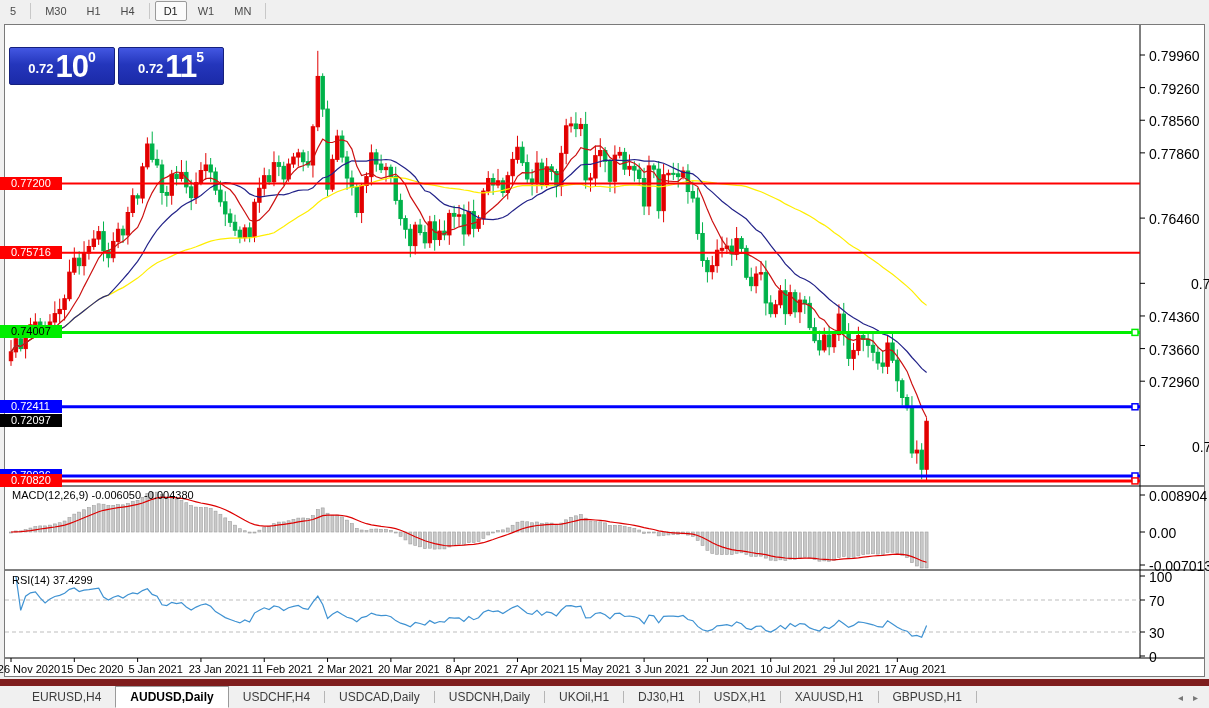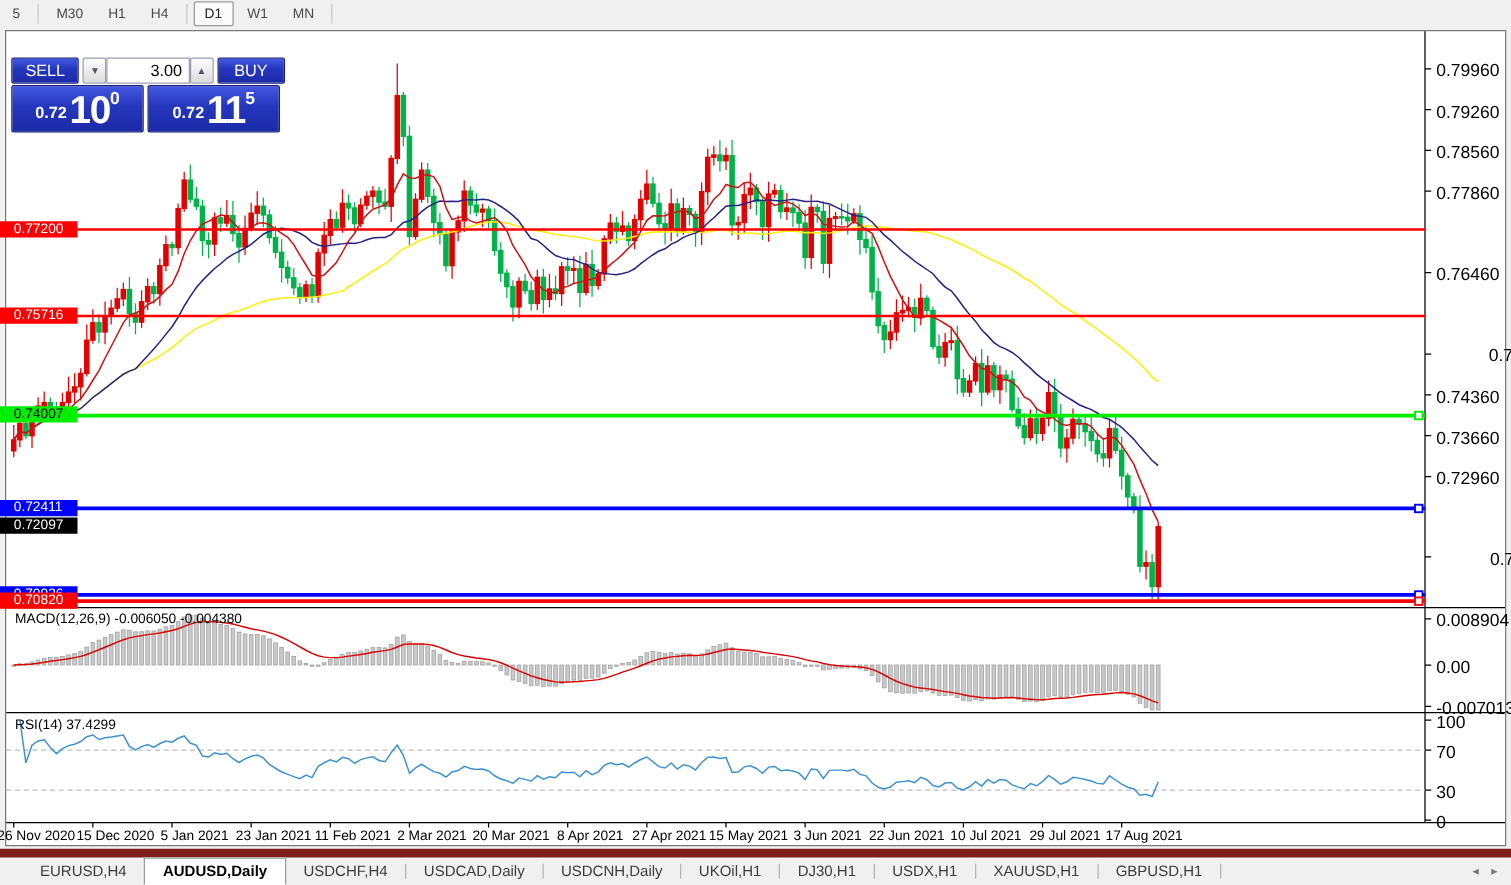--- a/index.html
+++ b/index.html
@@ -692,27 +692,20 @@
         <line x1="897.34" y1="658" x2="897.34" y2="662" stroke="#000" stroke-width="1"></line>
         <rect x="1132" y="329.40979999999985" width="6" height="6" fill="#fff" stroke="#00ee00" stroke-width="1.5"></rect>
         <rect x="1132" y="403.78339999999974" width="6" height="6" fill="#fff" stroke="#0000ff" stroke-width="1.5"></rect>
         <rect x="1132" y="472.9843999999999" width="6" height="6" fill="#fff" stroke="#0000ff" stroke-width="1.5"></rect>
         <rect x="1132" y="477.92399999999964" width="6" height="6" fill="#fff" stroke="#ff0000" stroke-width="1.5"></rect>
       </g>
     </svg>
 
 
   <div class="ock">
-    <div class="ock-row1">
-      <div class="sellbuy btn-blue">SELL</div>
-      <div class="spin" style="margin-left:3px">▼</div>
-      <div class="vol">3.00</div>
-      <div class="spin">▲</div>
-      <div class="sellbuy btn-blue" style="margin-left:3px">BUY</div>
-    </div>
     <div class="ock-row2">
       <div class="bigbtn btn-blue">
         <span class="small">0.72</span>
           <span class="big">10</span>
           <span class="sup">0</span>
       </div>
       <div class="bigbtn btn-blue">
         <span class="small">0.72</span>
           <span class="big">11</span>
           <span class="sup">5</span>

